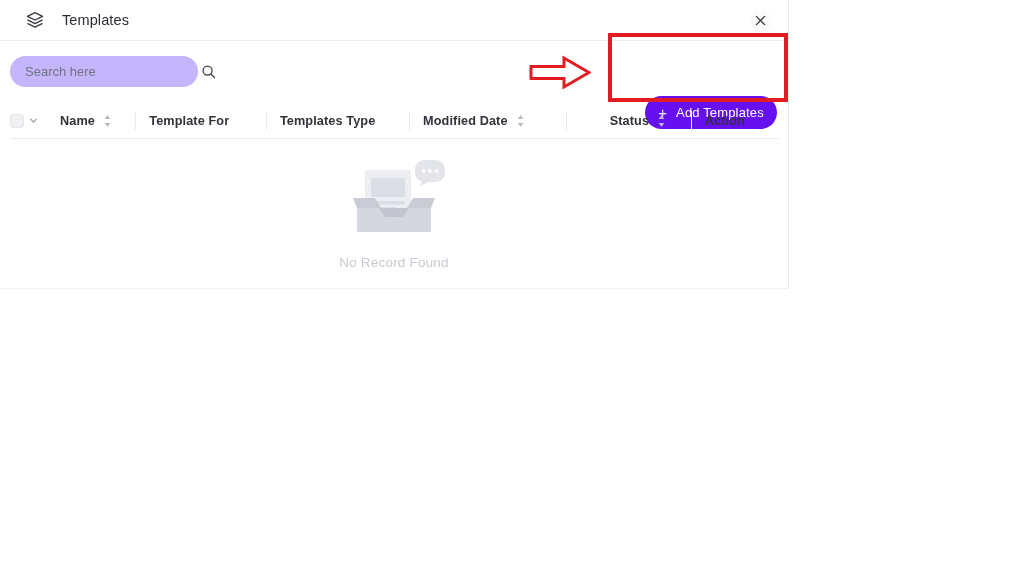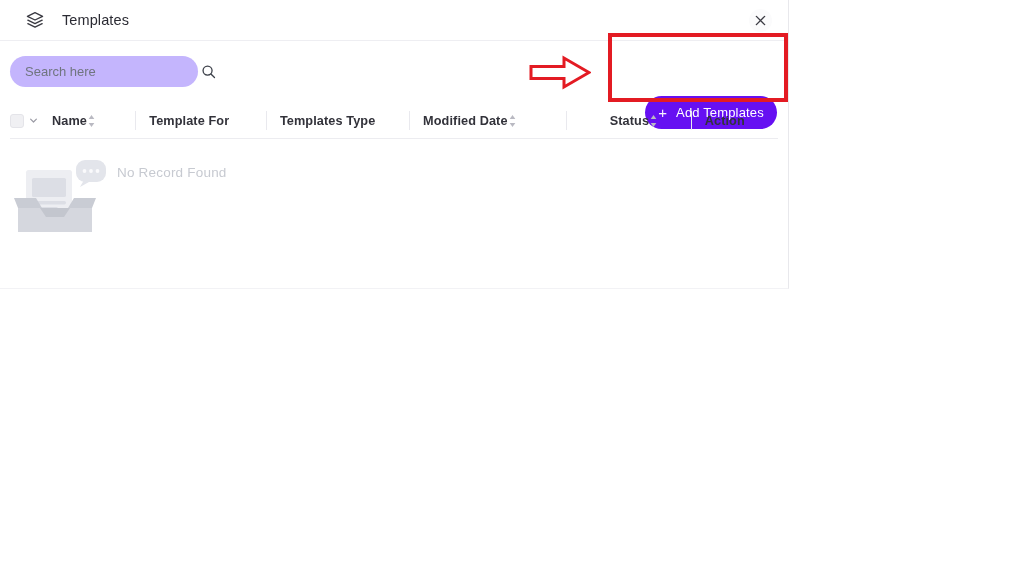--- a/index.html
+++ b/index.html
@@ -102,20 +102,21 @@
     border-bottom: 1px solid #ececf0;
     margin: 0 10px;
   }
   .th {
     display: flex; align-items: center;
     font-size: 12.7px; color: #32323a;
     font-weight: bold;
     letter-spacing: .1px;
     position: relative;
     padding-left: 14px;
+    gap: 8px;
   }
   .th.divider::before {
     content: ""; position: absolute; left: 0; top: 8px; bottom: 8px;
     width: 1px; background: #e9e9ee;
   }
   .th-name   { width: 130px; padding-left: 0; }
   .th-for    { width: 135px; }
   .th-type   { width: 148px; }
   .th-date   { width: 162px; }
   .th-status { width: 85px; padding-left: 44px; }
@@ -125,23 +126,22 @@
   .checkbox {
     width: 14px; height: 14px; border-radius: 3px;
     background: #f0f0f3; border: 1px solid #e4e4e9;
     cursor: pointer;
   }
   .chev-down { display: block; cursor: pointer; }
   .sort-icon { margin-left: auto; margin-right: 13px; display: block; cursor: pointer; flex: 0 0 auto; }
 
   
   .empty {
-    display: flex; flex-direction: row; 
+    display: flex; flex-direction: column; align-items: center;
     padding-top: 13px;
-    gap: 7px;
   }
   .empty-illus { width: 110px; height: 90px; display: block; }
   .empty-text {
     margin-top: 13px;
     font-size: 13.5px;
     color: #c7cad1;
     letter-spacing: .2px;
   }
 </style>
 </head>

